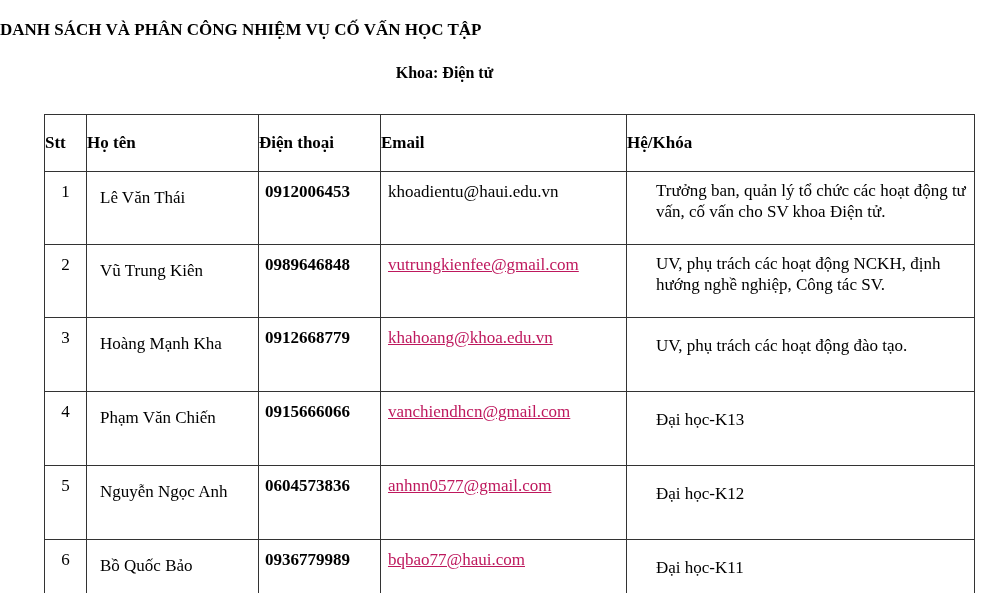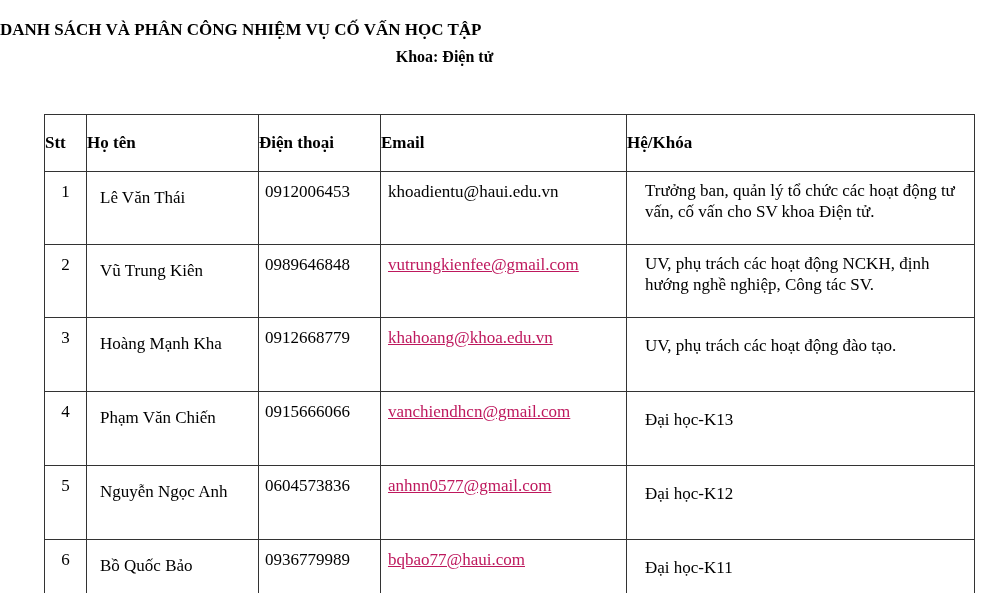--- a/index.html
+++ b/index.html
@@ -1,31 +1,31 @@
 <!DOCTYPE html>
 <html><head>
 <meta charset="utf-8">
 <style>
   html, body { margin:0; padding:0; background:#fff; }
   body { width:998px; height:593px; position:relative; overflow:hidden;
          font-family:"Liberation Serif","DejaVu Serif",serif; color:#000; }
   .title { position:absolute; left:0; width:998px; top:20px; 
            font-weight:bold; font-size:17px; }
-  .subtitle { position:absolute; left:0; width:889px; top:48px; text-align:center;
+  .subtitle { position:absolute; left:0; width:889px; top:64px; text-align:center;
               font-weight:bold; font-size:16px; }
   table { position:absolute; left:44px; top:114px; border-collapse:collapse;
           width:930px; table-layout:fixed; }
   td, th { border:1.5px solid #333; font-size:17px; vertical-align:top; padding:0; }
   th { height:56px; vertical-align:middle; font-weight:bold; text-align:left; }
   td { height:56px; }
   .c-stt { text-align:center; padding-top:10px; }
   .c-name { padding:16px 0 0 13px; }
-  .c-phone { padding:10px 0 0 6px; }
+  .c-phone { padding:10px 0 0 6px;font-weight:bold; }
   .c-email { padding:10px 0 0 7px; }
-  .c-role { padding:8px 6px 0 18px; line-height:21px; }
+  .c-role { padding:8px 6px 0 29px; line-height:21px; }
   .c-role.single { padding-top:17px; }
   a.link { color:#be185d; text-decoration:underline; }
 </style>
 </head>
 <body>
 
 <div class="title">DANH SÁCH VÀ PHÂN CÔNG NHIỆM VỤ CỐ VẤN HỌC TẬP</div>
 <div class="subtitle">Khoa: Điện tử</div>
 
 <table>

